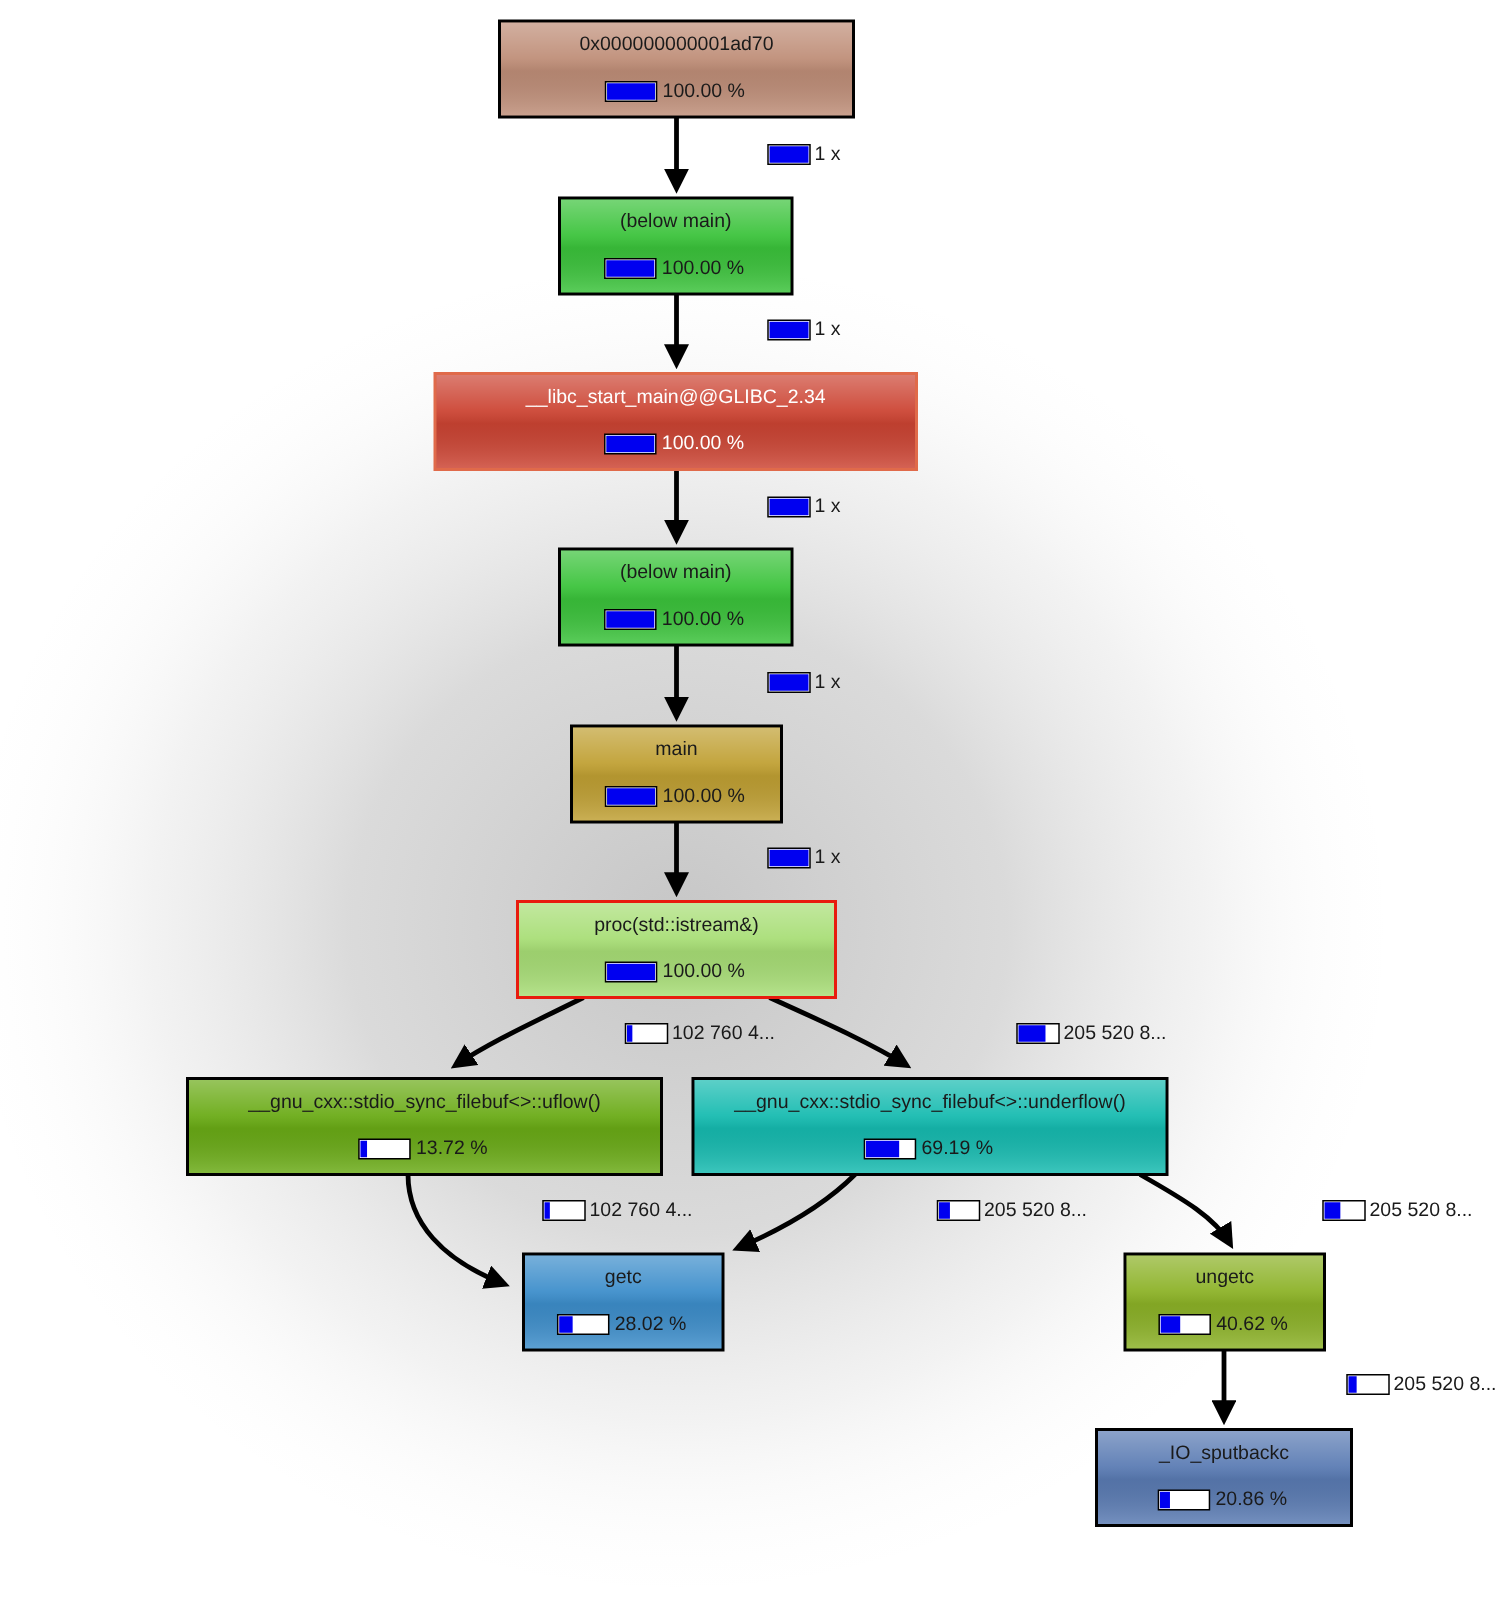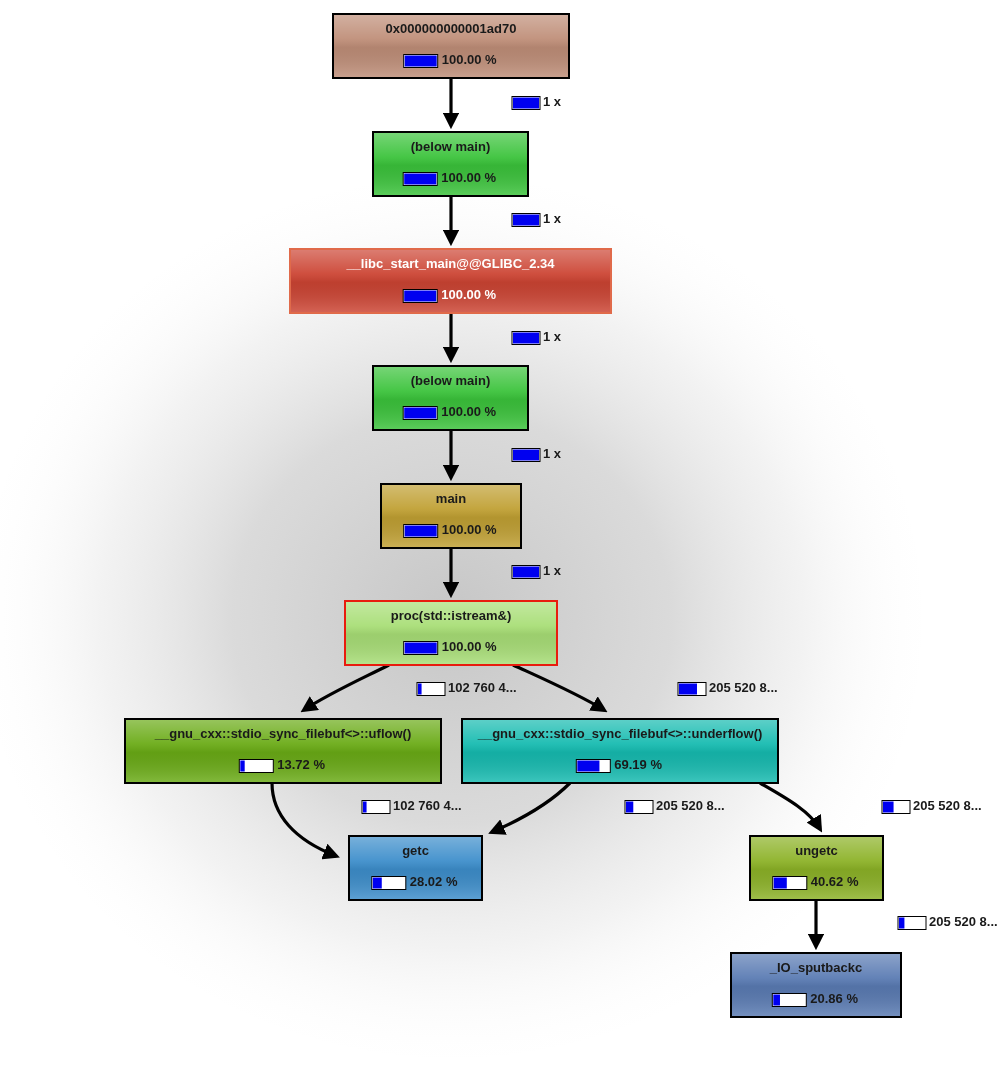--- a/index.html
+++ b/index.html
@@ -13,21 +13,20 @@
     font-family: "Liberation Sans", sans-serif;
     overflow: hidden;
     position: relative;
   }
   #graph-root {
     position: absolute;
     left: 0;
     top: 0;
     width: 1001px;
     height: 960px;
-    font-weight: bold;
   }
   svg { display: block; }
   .node-title {
     font-family: "Liberation Sans", sans-serif;
     font-size: 13px;
     fill: #1a1a1a;
     text-anchor: middle;
     dominant-baseline: middle;
   }
   .node-title.light { fill: #ffffff; }

